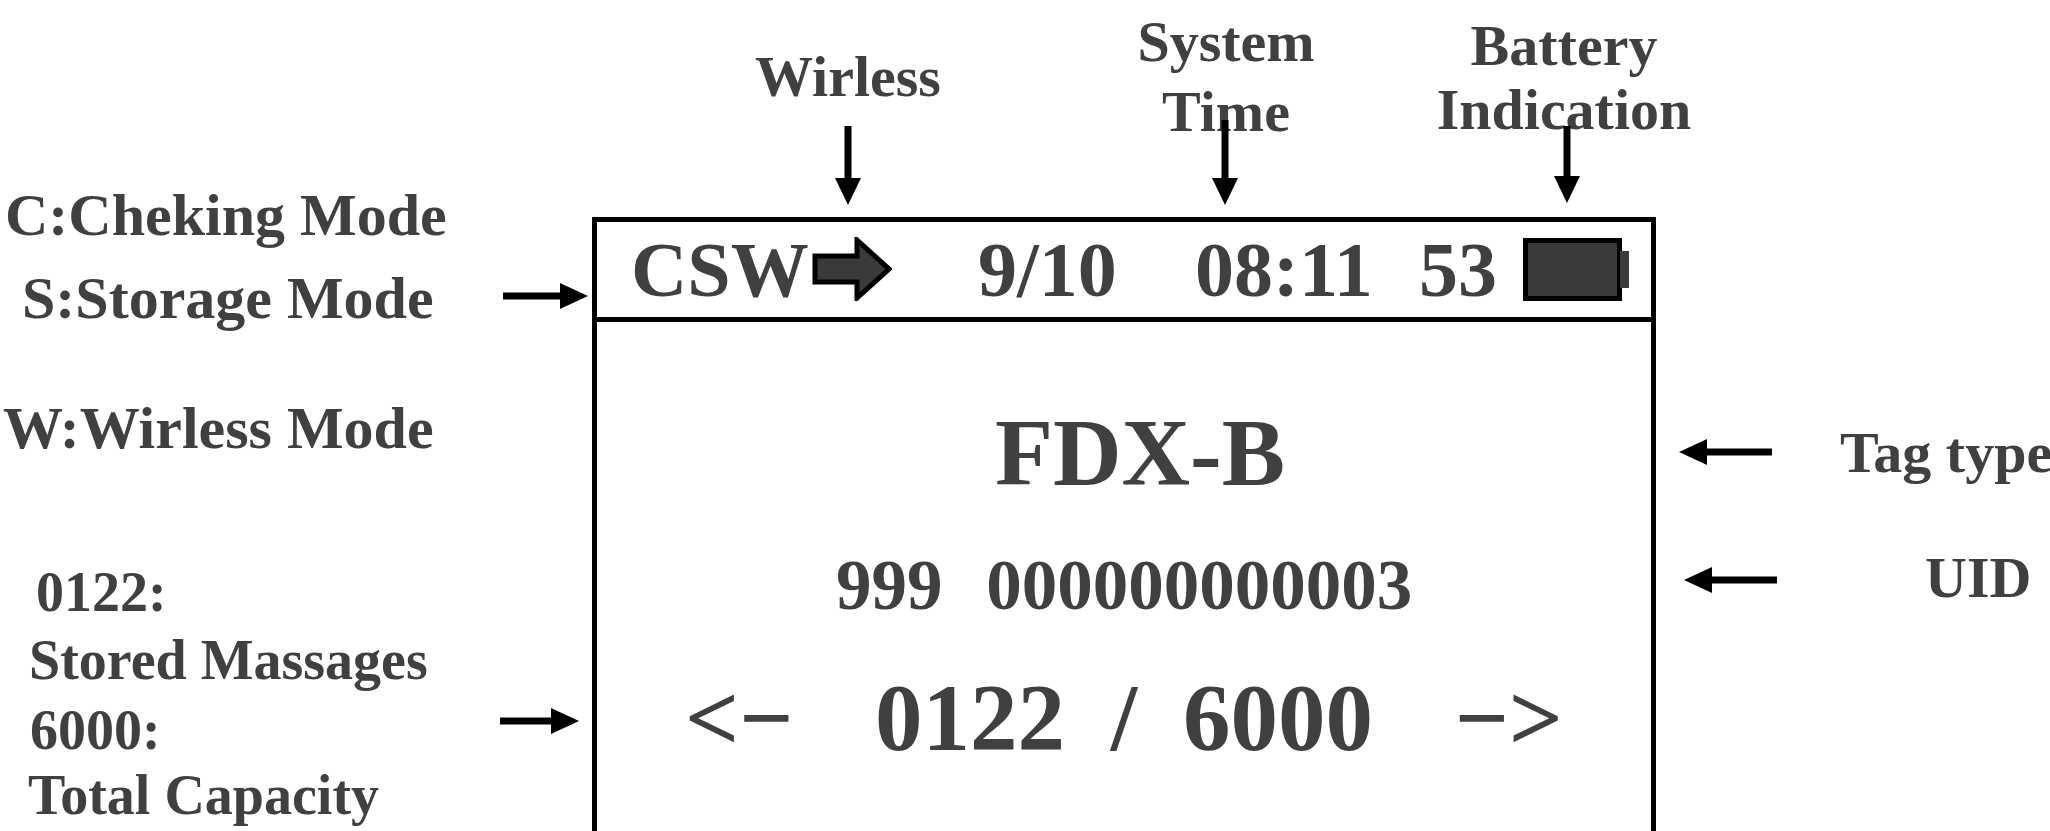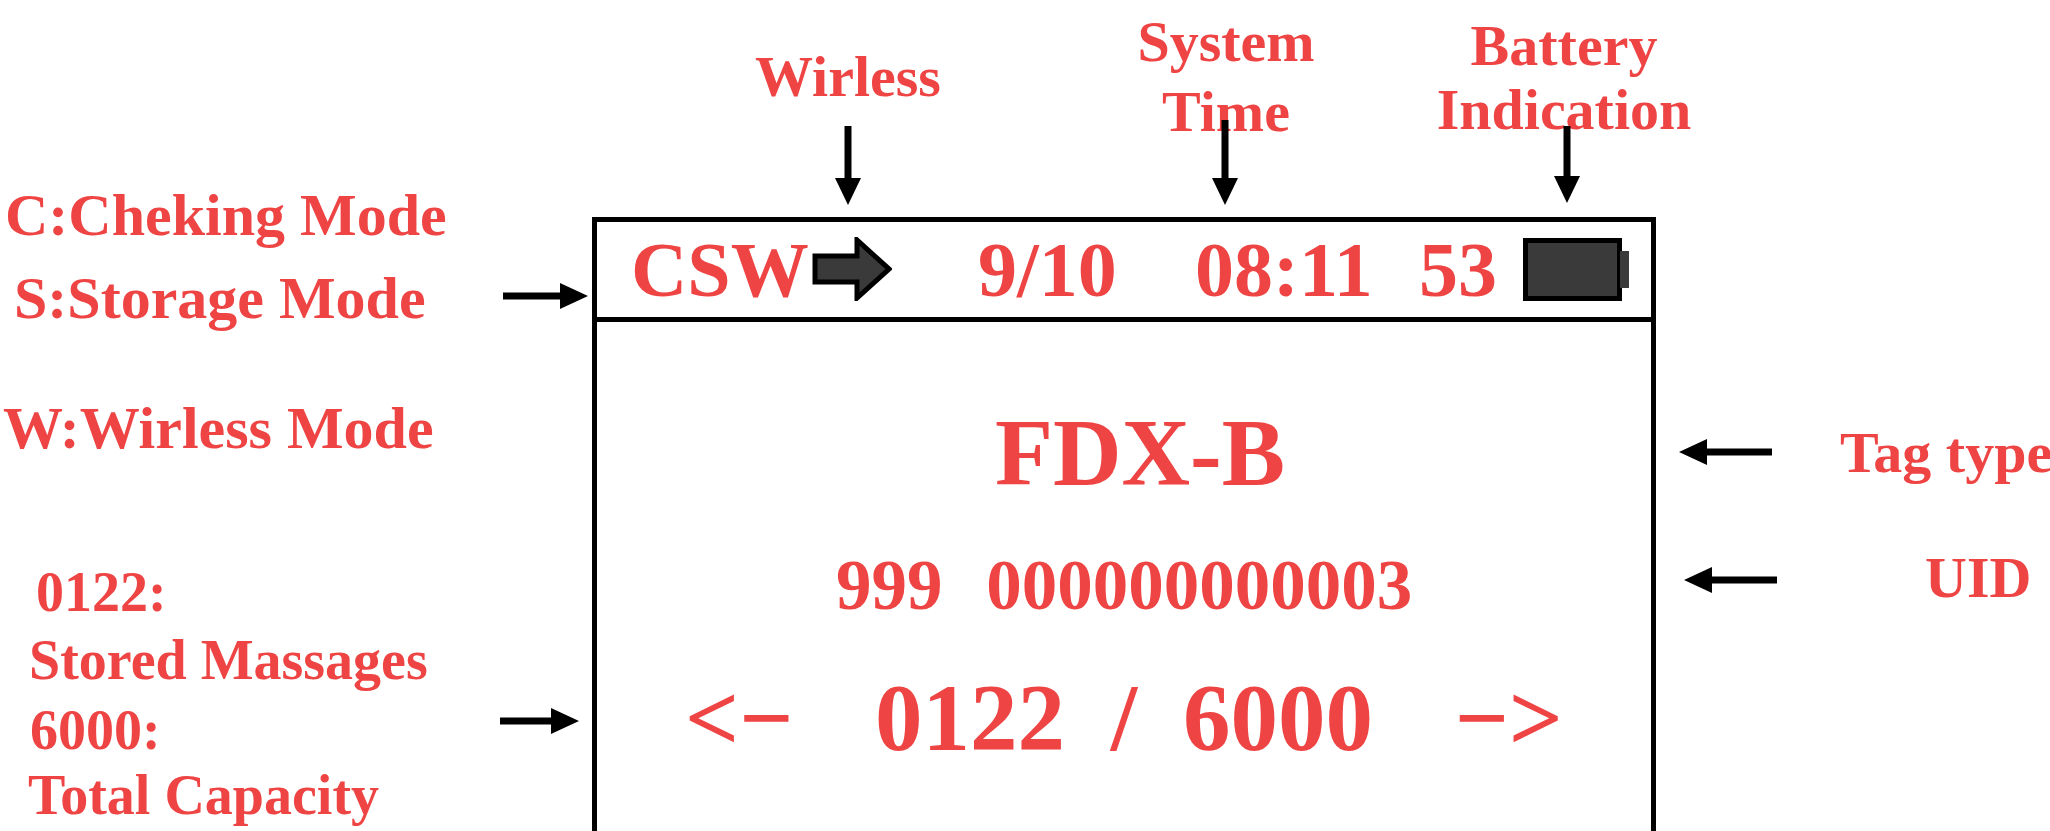--- a/index.html
+++ b/index.html
@@ -1,21 +1,21 @@
 <!DOCTYPE html>
 <html><head>
 <meta charset="utf-8">
 <style>
   html,body{margin:0;padding:0;background:#fff;}
   .page{
     position:relative;
     width:2050px;height:831px;
     background:#ffffff;
     font-family:"Liberation Serif","DejaVu Serif",serif;
-    color:#ef4444;
+    color:#404040;
     overflow:hidden;
   }
   
   .ann{
     position:absolute;
     font-weight:bold;
     font-size:58px;
     line-height:70px;
     white-space:nowrap;
     text-align:center;
@@ -82,21 +82,21 @@
   <svg class="arrow-svg" style="left:1207px;top:120px;" width="36" height="86" viewBox="0 0 36 86">
     <line x1="18" y1="0" x2="18" y2="62" stroke="#000" stroke-width="7"></line>
     <polygon points="5,58 31,58 18,85" fill="#000"></polygon>
   </svg>
   <svg class="arrow-svg" style="left:1549px;top:126px;" width="36" height="78" viewBox="0 0 36 78">
     <line x1="18" y1="0" x2="18" y2="54" stroke="#000" stroke-width="7"></line>
     <polygon points="5,50 31,50 18,77" fill="#000"></polygon>
   </svg>
 
   <div class="legend-line" style="left:5px;top:180px;">C:Cheking Mode</div>
-  <div class="legend-line" style="left:14px;top:263px;">S:Storage Mode</div>
+  <div class="legend-line" style="left:22px;top:263px;">S:Storage Mode</div>
   <div class="legend-line" style="left:3px;top:345px;margin-top:48px;">W:Wirless Mode</div>
 
   <svg class="arrow-svg" style="left:503px;top:278px;" width="86" height="36" viewBox="0 0 86 36">
     <line x1="0" y1="18" x2="60" y2="18" stroke="#000" stroke-width="7"></line>
     <polygon points="57,5 57,31 85,18" fill="#000"></polygon>
   </svg>
 
   <div class="bl-label" style="left:36px;top:560px;">0122:</div>
   <div class="bl-label" style="left:29px;top:628px;">Stored Massages</div>
   <div class="bl-label" style="left:30px;top:698px;">6000:</div>

